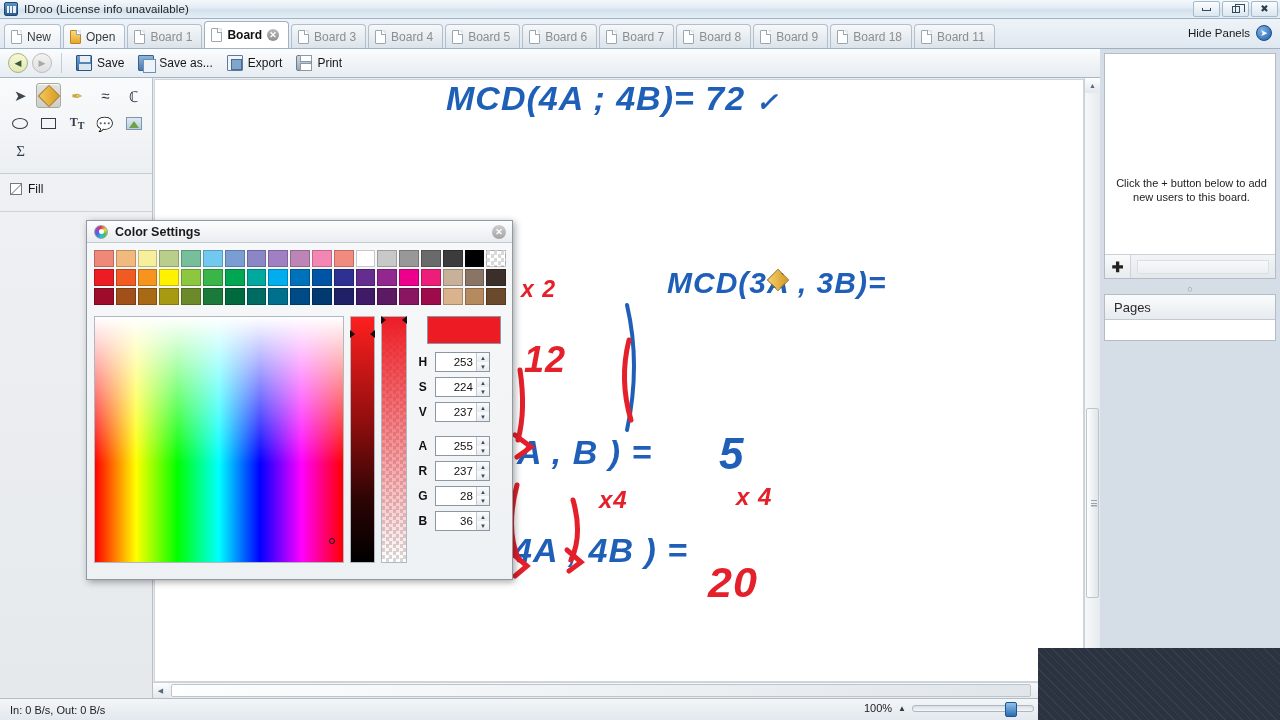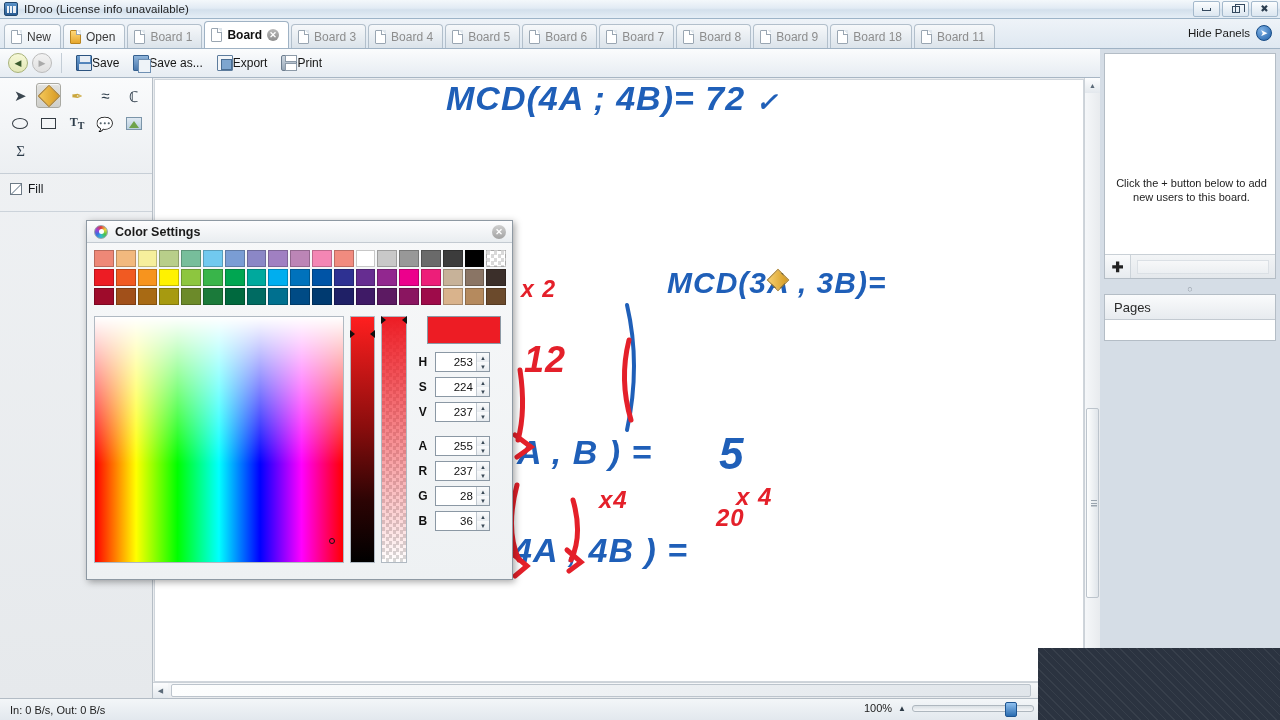--- a/index.html
+++ b/index.html
@@ -94,21 +94,21 @@
     display:flex; align-items:center; padding-left:8px; gap:4px;
   }
   .navbtn{
     width:20px;height:20px;border-radius:50%;
     background:linear-gradient(to bottom,#f6f8d7,#e3e8b8);
     border:1px solid #a8b27a; color:#3b5b2e; font-size:9px;
     display:flex;align-items:center;justify-content:center;
   }
   .navbtn.dim{ background:linear-gradient(to bottom,#f2f2f2,#e0e0e0); border-color:#bbb; color:#aaa;}
   .tb-sep{ width:1px;height:20px;background:#c3cdd6;margin:0 5px; }
-  .tb-item{ display:flex;align-items:center;padding:2px 5px;font-size:12px;color:#161616;}
+  .tb-item{ display:flex;align-items:center;gap:5px;padding:2px 5px;font-size:12px;color:#161616;}
   .ic{ width:16px;height:16px;flex:none;position:relative;display:block;}
   .ic-save{background:linear-gradient(to bottom,#6e9fd0,#3a6ba5);border:1px solid #2c537f;border-radius:1px;}
   .ic-save::before{content:"";position:absolute;left:3px;top:0;width:10px;height:6px;background:#e9eef4;}
   .ic-save::after{content:"";position:absolute;left:2px;bottom:0;width:12px;height:6px;background:#dbe5ef;}
   .ic-saveas{background:linear-gradient(to bottom,#8fb4da,#4a78ad);border:1px solid #35608f;border-radius:1px;}
   .ic-saveas::after{content:"";position:absolute;left:4px;top:3px;width:11px;height:12px;background:#eef3f8;border:1px solid #6f90b3;}
   .ic-export{background:#f2f5f8;border:1px solid #5d7c9d;border-radius:1px;}
   .ic-export::after{content:"";position:absolute;left:3px;top:3px;width:9px;height:9px;background:#7ea6cf;border:1px solid #4a6e93;}
   .ic-print{background:linear-gradient(to bottom,#cfd8e1,#97a7b7);border:1px solid #6c7d8e;border-radius:2px;}
   .ic-print::before{content:"";position:absolute;left:3px;top:-1px;width:10px;height:5px;background:#fff;border:1px solid #8c9aa8;}
@@ -480,21 +480,21 @@
       <div class="hw blue" style="left: 291px; top: -1px; font-size: 34px;">MCD(4A ; 4B)= 72</div>
       <div class="hw blue" style="left: 601px; top: 7px; font-size: 26px;">✓</div>
       <div class="hw blue" style="left: 512px; top: 186px; font-size: 30px;">MCD(3A , 3B)=</div>
       <div class="hw red" style="left: 366px; top: 196px; font-size: 23px;">x 2</div>
       <div class="hw red" style="left: 369px; top: 259px; font-size: 36px;">12</div>
       <div class="hw blue" style="left: 362px; top: 353px; font-size: 34px;">A , B ) =</div>
       <div class="hw blue" style="left: 564px; top: 349px; font-size: 44px;">5</div>
       <div class="hw red" style="left: 444px; top: 406px; font-size: 24px;">x4</div>
       <div class="hw red" style="left: 581px; top: 403px; font-size: 24px;">x 4</div>
       <div class="hw blue" style="left: 358px; top: 451px; font-size: 34px;">4A , 4B ) =</div>
-      <div class="hw red" style="left: 553px; top: 424px; font-size: 24px; margin-left: 8px;">20</div>
+      <div class="hw red" style="left: 553px; top: 478px; font-size: 43px;">20</div>
       <svg width="920" height="600" style="position: absolute; left: 0px; top: 0px; pointer-events: none;">
         <path d="M 472,225 q 14,60 0,125" stroke="#1f5fb8" stroke-width="4" fill="none" stroke-linecap="round"></path>
         <path d="M 474,260 q -10,40 2,80" stroke="#e4202a" stroke-width="5" fill="none" stroke-linecap="round"></path>
         <path d="M 365,290 q 6,40 -2,70" stroke="#e4202a" stroke-width="5" fill="none" stroke-linecap="round"></path>
         <path d="M 360,355 l 16,12 l -14,10" stroke="#e4202a" stroke-width="5" fill="none" stroke-linecap="round"></path>
         <path d="M 362,405 q -12,45 2,75" stroke="#e4202a" stroke-width="5" fill="none" stroke-linecap="round"></path>
         <path d="M 358,474 l 14,12 l -12,10" stroke="#e4202a" stroke-width="5" fill="none" stroke-linecap="round"></path>
         <path d="M 418,420 q 10,35 -2,60" stroke="#e4202a" stroke-width="5" fill="none" stroke-linecap="round"></path>
         <path d="M 412,470 l 14,12 l -12,9" stroke="#e4202a" stroke-width="5" fill="none" stroke-linecap="round"></path>
       </svg>

